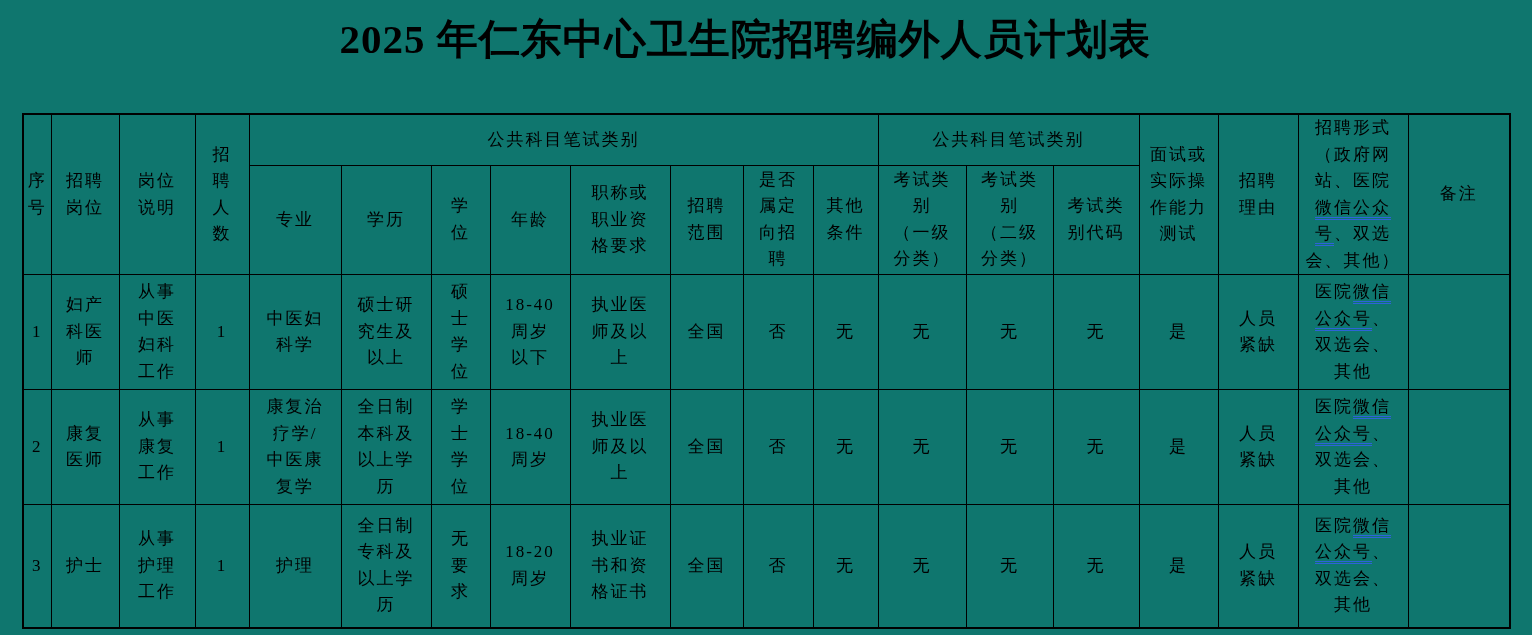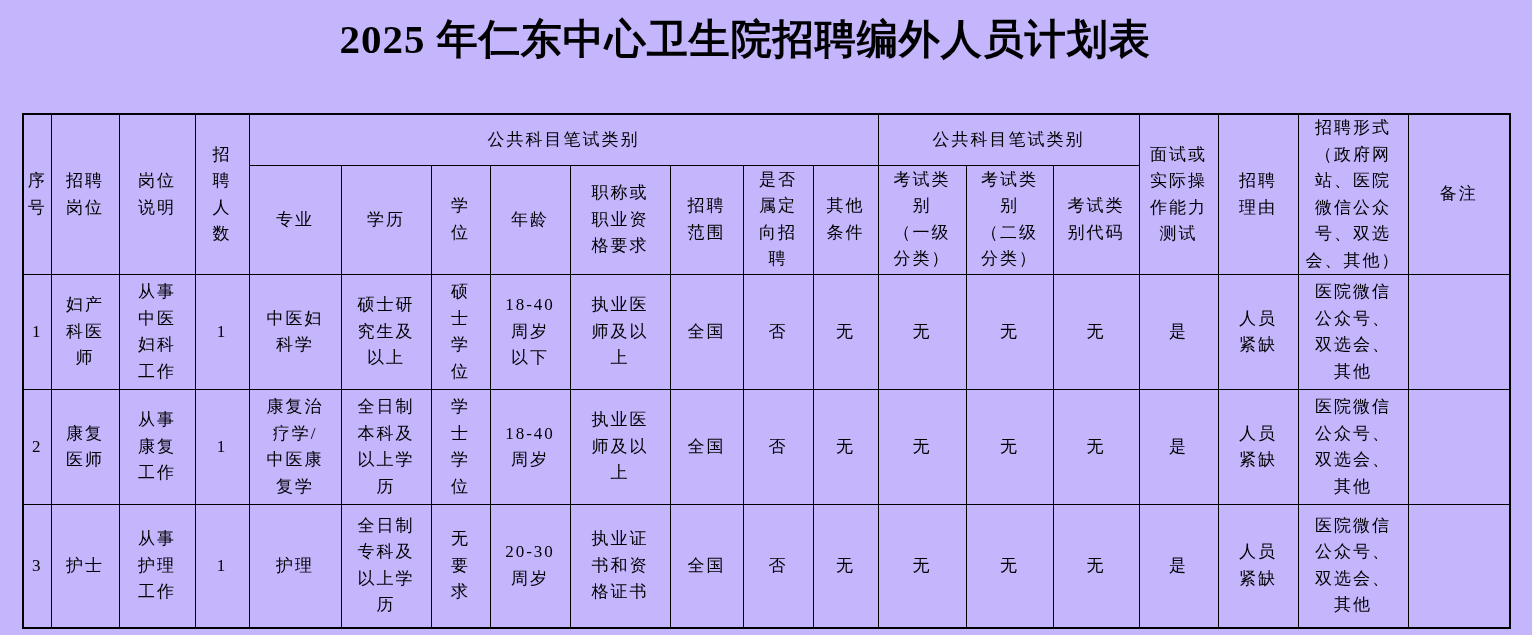--- a/index.html
+++ b/index.html
@@ -9,21 +9,21 @@
     width: 1532px;
     height: 635px;
     overflow: hidden;
     font-family: "Liberation Serif", "DejaVu Serif", serif;
     color: #000000;
   }
   .page {
     position: relative;
     width: 1532px;
     height: 635px;
-    background: #c4b5fd;
+    background: #0f766e;
   }
   .doc-title {
     margin: 0;
     padding-top: 16px;
     width: 1490px;
     text-align: center;
     font-size: 41px;
     font-weight: bold;
     letter-spacing: 1px;
     line-height: 1.15;
@@ -49,20 +49,21 @@
     letter-spacing: 2px;
     padding: 0 1px;
     overflow: hidden;
   }
   tr.hrow-1 { height: 50px; }
   tr.hrow-2 { height: 107px; }
   tr.brow-1 { height: 115px; }
   tr.brow-2 { height: 115px; }
   tr.brow-3 { height: 123px; }
   .u-blue {
+    text-decoration: underline;
     text-decoration-style: double;
     text-decoration-color: #2e63d8;
     text-decoration-thickness: 1px;
     text-underline-offset: 4px;
   }
 </style>
 </head>
 <body>
 
 <div class="page">
@@ -239,21 +240,21 @@
 工作</td>
         <td>1</td>
         <td>护理</td>
         <td>全日制
 专科及
 以上学
 历</td>
         <td>无
 要
 求</td>
-        <td>20-30
+        <td>18-20
 周岁</td>
         <td>执业证
 书和资
 格证书</td>
         <td>全国</td>
         <td>否</td>
         <td>无</td>
         <td>无</td>
         <td>无</td>
         <td>无</td>

